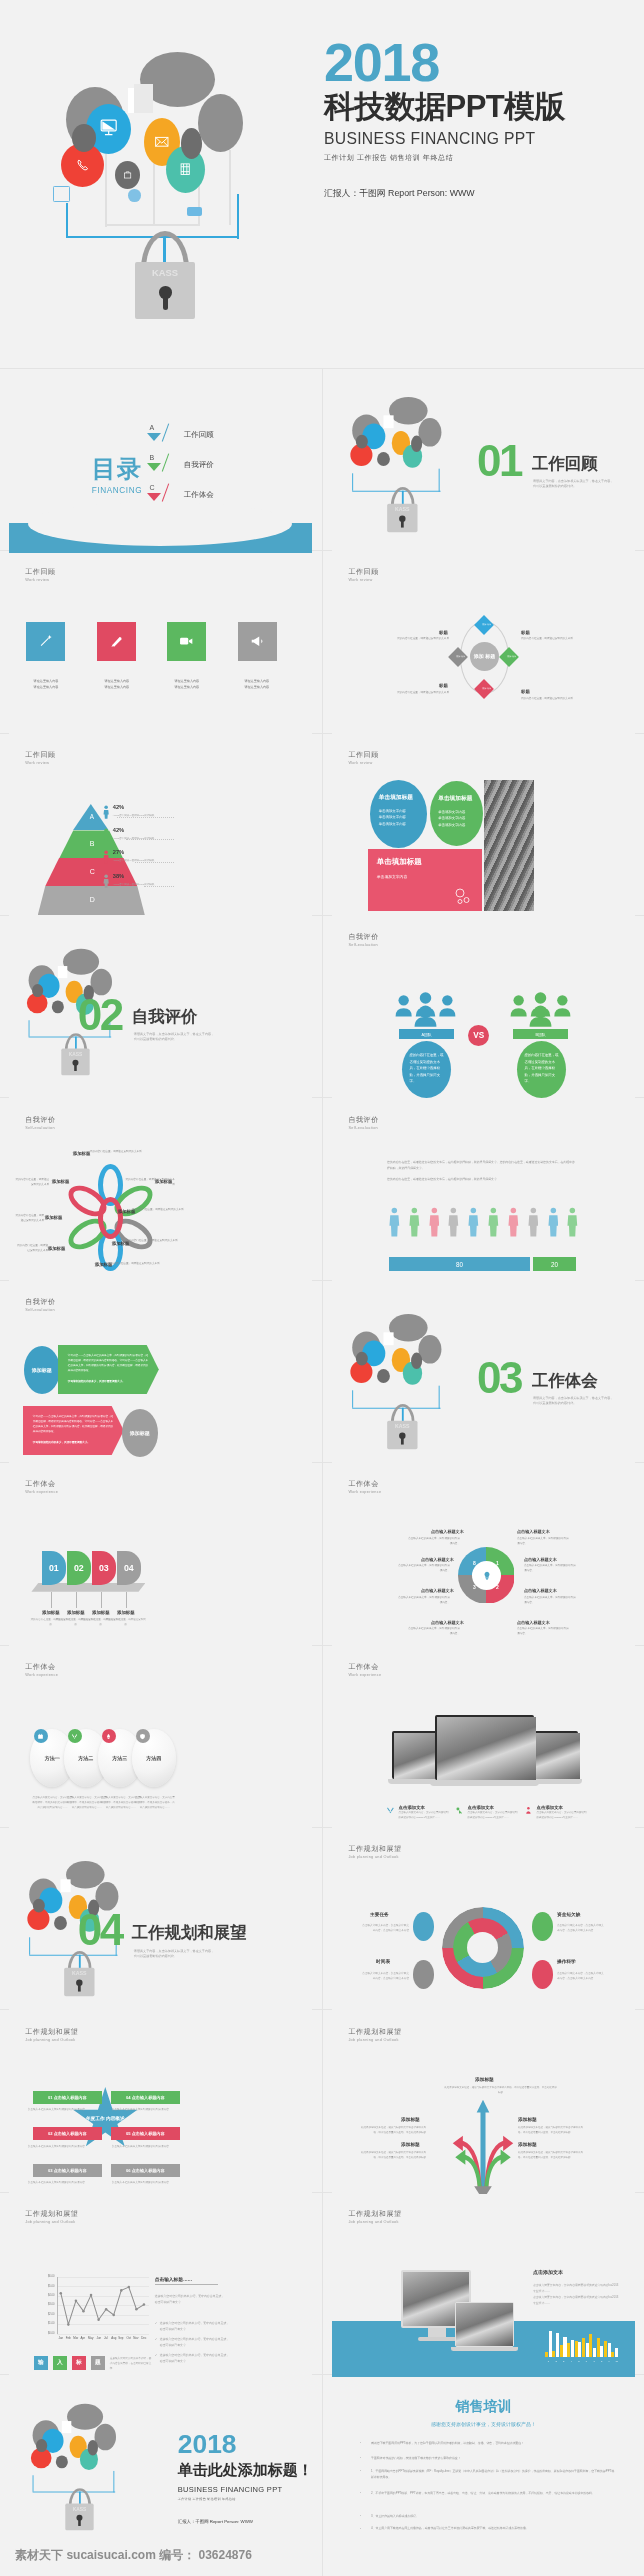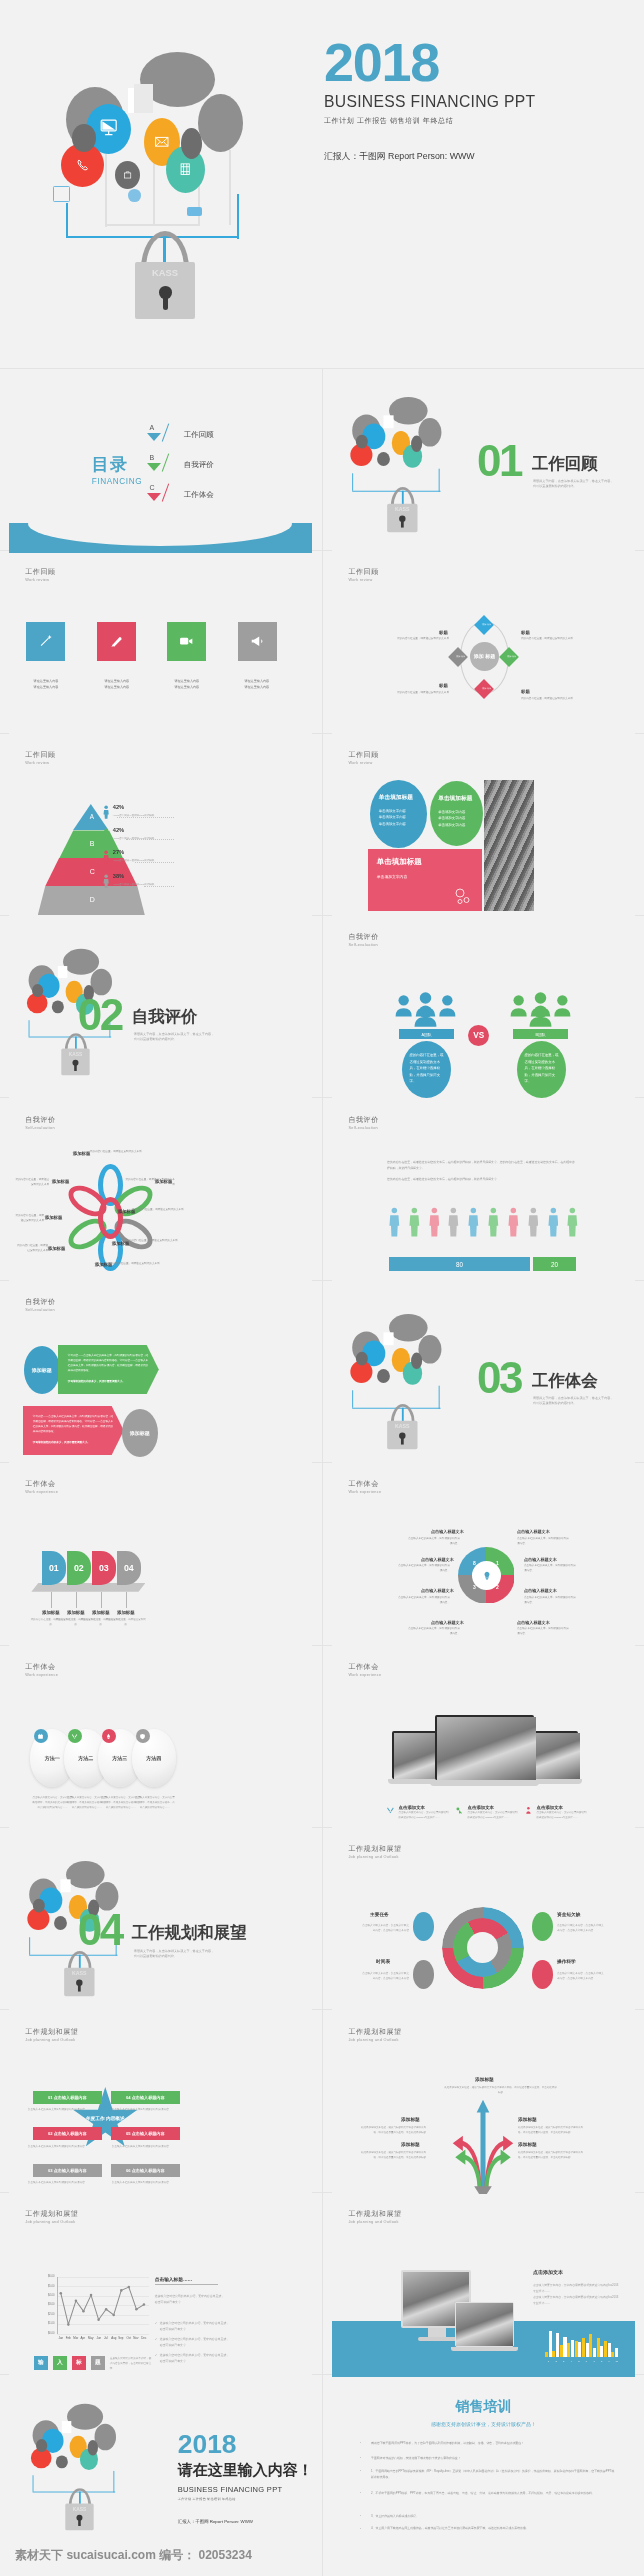--- a/index.html
+++ b/index.html
@@ -60,21 +60,21 @@
   }
   .section-name {
     position:absolute; font-size:16.4px; color:#3d3d3d; font-weight:bold;
   }
   .section-desc {
     position:absolute; font-size:3.1px; color:#9a9a9a; width:82px; line-height:1.7;
   }
 
   
   .toc-title { position:absolute; left:83px; top:82px; }
-  .toc-title .m { font-size:17px; color:#4ca5c7; font-weight:bold; letter-spacing:1.3px; }
+  .toc-title .m { font-size:24px; color:#4ca5c7; font-weight:bold; letter-spacing:1.3px; }
   .toc-title .e { font-size:8.2px; color:#4ca5c7; letter-spacing:0.6px; margin-top:1.3px;}
   .toc-row { position:absolute; left:132px; width:138px; height:30px; }
   .toc-letter { position:absolute; left:8.8px; top:-1.3px; font-size:7px; color:#555; }
   .toc-tri {
     position:absolute; left:6.3px; top:7.5px;
     width:0;height:0;border-left:7px solid transparent;border-right:7px solid transparent;
   }
   .toc-slash { position:absolute; left:24px; top:-2.5px; width:0.6px; height:19px; transform:rotate(20deg); }
   .toc-label { position:absolute; left:43px; top:5px; font-size:7.5px; color:#4a4a4a; }
   .toc-wave {
@@ -278,20 +278,21 @@
       <div class="keyslot" style="left:28px;top:33px;width:5px;height:15px;border-radius:0 0 2.5px 2.5px;"></div>
     </div>
 
     <div style="position:absolute;left:6.3px;top:137px;width:16.4px;height:16.4px;border:1.3px solid #6cb9e3;border-radius:1.3px;"></div>
     <div style="position:absolute;left:81px;top:140px;width:12.6px;height:12.6px;border-radius:50%;background:#6cb9e3;opacity:.85"></div>
     <div style="position:absolute;left:140px;top:158px;width:15px;height:8.8px;background:#6cb9e3;border-radius:1.9px;"></div>
   </div>
 
   <div class="cover-right">
     <div class="year">2018</div>
+    <div class="cover-title">科技数据PPT模版</div>
     <div class="cover-sub">BUSINESS FINANCING PPT</div>
     <div class="cover-sub2">工作计划 工作报告 销售培训 年终总结</div>
     <div class="cover-person">汇报人：千图网  Report Person: WWW</div>
   </div>
 </div>
 
 <div class="sep-h" style="left:0;top:368px;width:644px;"></div>
 <div class="sep-h" style="left:0;top:550px;width:644px;"></div>
 <div class="sep-h" style="left:0;top:733px;width:644px;"></div>
 <div class="sep-h" style="left:0;top:915px;width:644px;"></div>
@@ -1140,26 +1141,26 @@
     <div class="bluepipe" style="left:64px;top:103px;width:1.9px;height:26.4px;"></div>
     <div class="lock-shackle" style="left:52px;top:99px;width:26.4px;height:21.4px;border-width:3.8px;"></div>
     <div class="lock-body" style="left:48px;top:117px;width:33px;height:31px;">
       <div class="lock-text" style="top:3.1px;font-size:5.7px;">KASS</div>
       <div class="keyhole" style="left:13.2px;top:13.2px;width:7px;height:7px;"></div>
       <div class="keyslot" style="left:15px;top:18px;width:3.1px;height:8.2px;"></div>
     </div>
   </div>
   <div class="end-right">
     <div class="end-year">2018</div>
-    <div class="end-thanks">请在这里输入内容！</div>
+    <div class="end-thanks">单击此处添加标题！</div>
     <div class="end-sub">BUSINESS FINANCING PPT</div>
     <div class="end-sub2">工作计划 工作报告 销售培训 年终总结</div>
     <div class="end-person">汇报人：千图网  Report Person: WWW</div>
   </div>
-  <div class="watermark">素材天下 sucaisucai.com  编号： 02053234</div>
+  <div class="watermark">素材天下 sucaisucai.com  编号： 03624876</div>
 </div>
 
 <div class="slide half" style="left:332px;top:2377px;height:196px;">
   <div class="cp-title" style="top:21.4px;">销售培训</div>
   <div class="cp-sub" style="top:44px;">感谢您支持原创设计事业，支持设计版权产品！</div>
   <div class="cp-dot" style="left:28px;top:64px;">•</div>
   <div class="cp-item" style="left:39px;top:63px;">感谢您下载千图网原创PPT模板，为了您和千图网以及原创作者的利益，请勿翻制、传播、销售，否则将承担法律责任！</div>
   <div class="cp-dot" style="left:28px;top:79px;">•</div>
   <div class="cp-item" style="left:39px;top:78px;">千图网将对作品进行维权，按照传播下载次数的十倍进行索取赔偿金！</div>
   <div class="cp-dot" style="left:28px;top:92px;">•</div>

